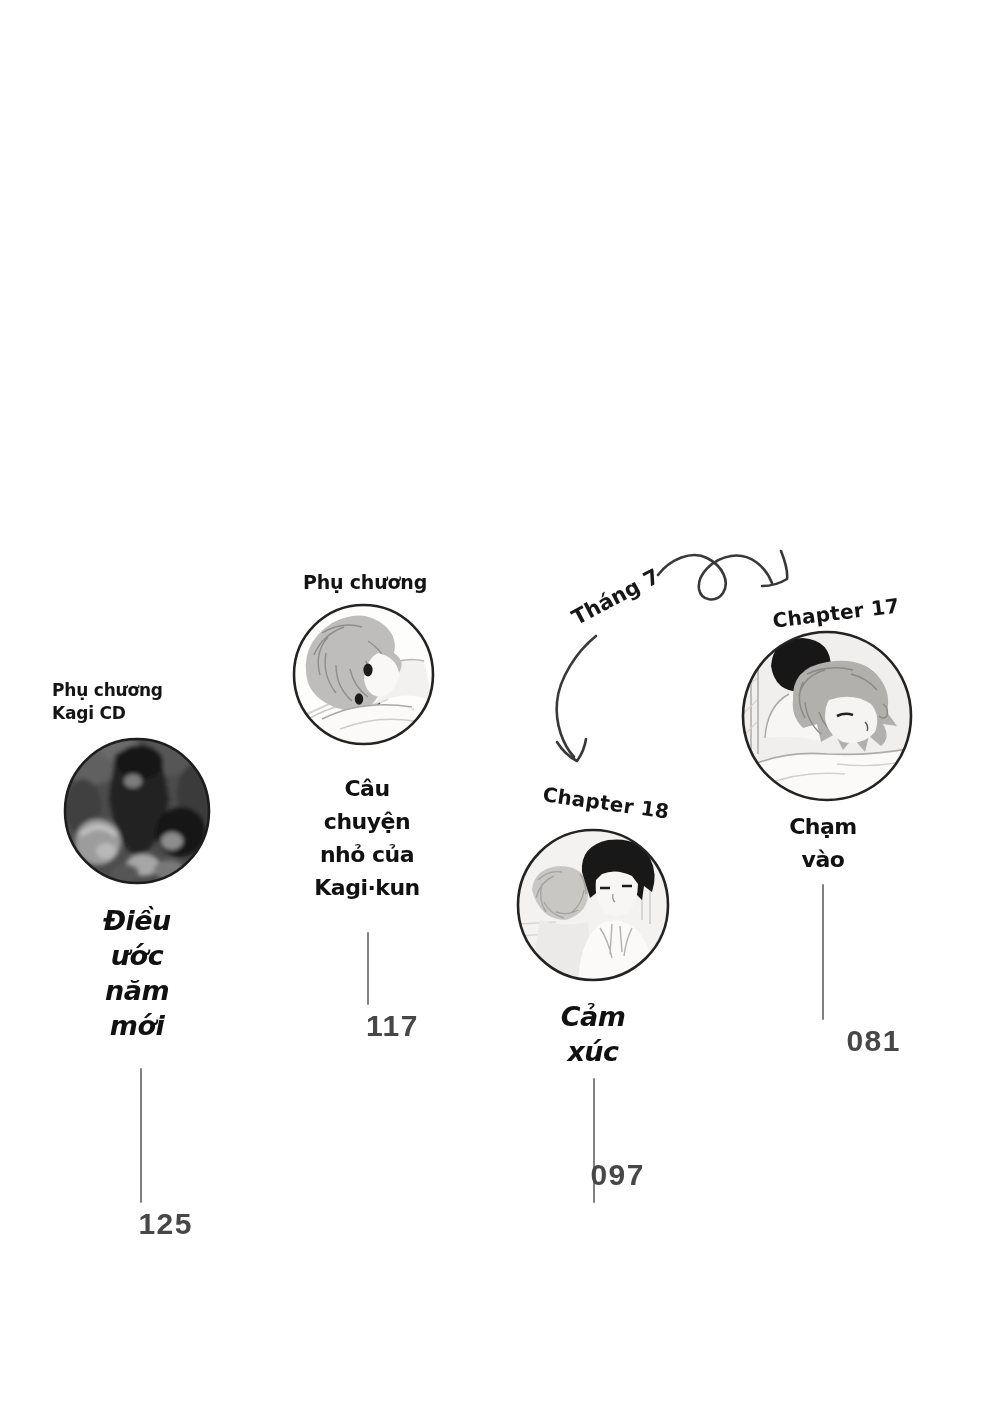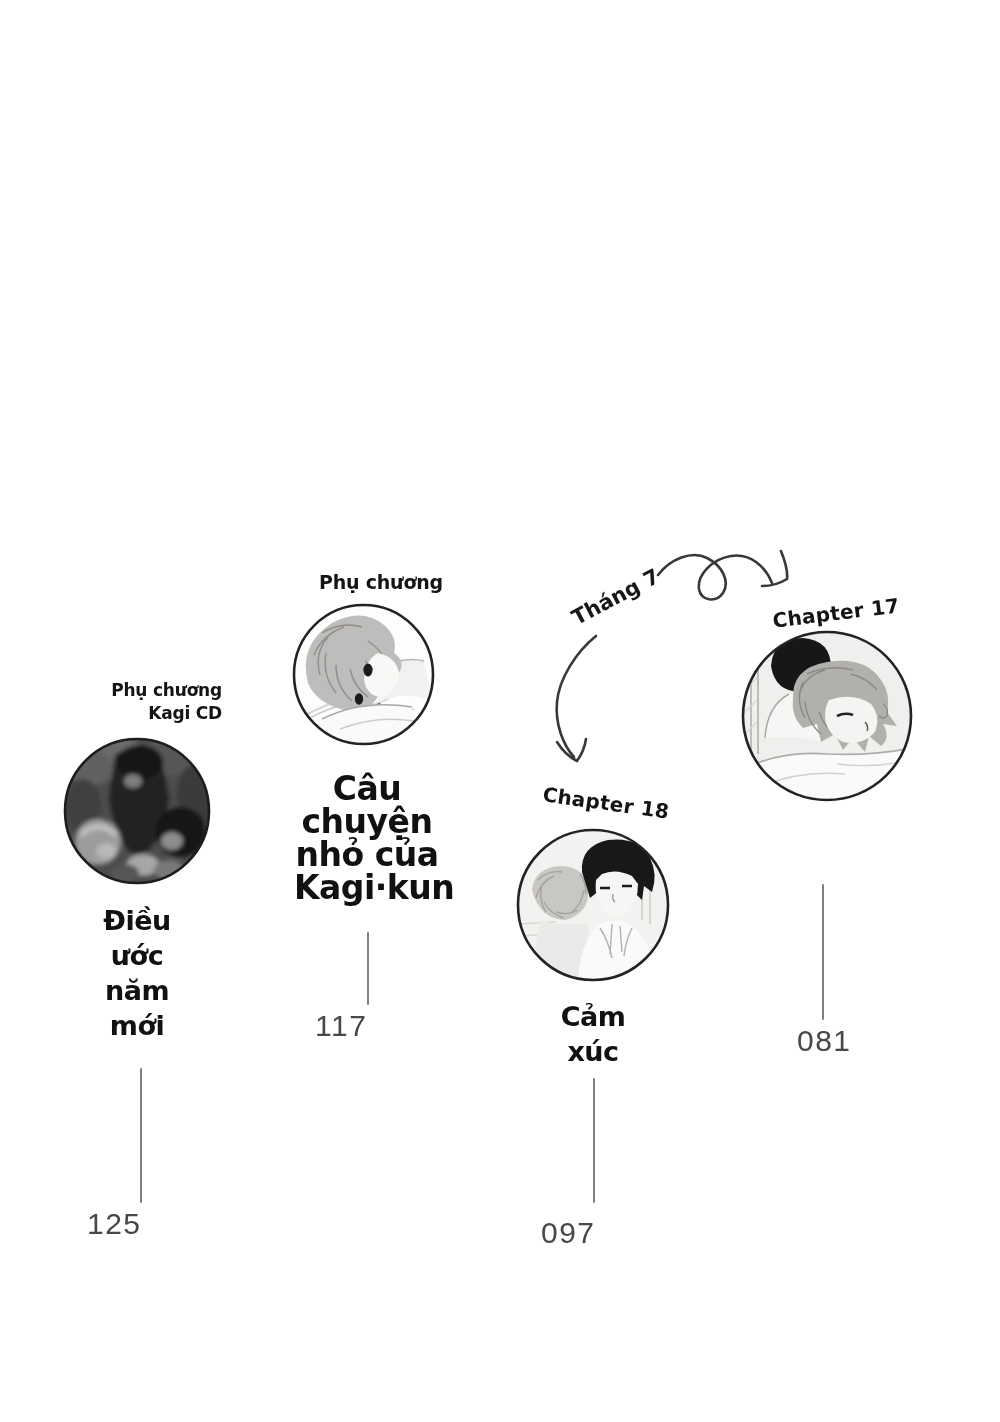--- a/index.html
+++ b/index.html
@@ -2,39 +2,39 @@
 <html><head>
 <meta charset="utf-8">
 <style>
   html,body{margin:0;padding:0;background:#ffffff;}
   .page{
     position:relative;width:1000px;height:1422px;background:#ffffff;
     overflow:hidden;font-family:"DejaVu Sans",sans-serif;color:#151515;
   }
   
   .entry-label{
-    position:absolute;text-align:right;font-weight:700;color:#141414;
+    position:absolute;text-align:left;font-weight:700;color:#141414;
     line-height:1.3;letter-spacing:-0.2px;
   }
   .lbl-sm{font-size:17px;line-height:23px;}
   .lbl-md{font-size:19px;}
   .lbl-chap{font-size:20px;letter-spacing:0.3px;white-space:nowrap;}
   
   .entry-title{
     position:absolute;text-align:center;font-weight:700;color:#111111;
     letter-spacing:-0.5px;
   }
-  .title-l{font-size:27px;line-height:35px;}
-  .title-m{font-size:33px;line-height:33px;}
+  .title-l{font-size:27px;line-height:35px;font-style:italic;}
+  .title-m{font-size:22px;line-height:33px;}
   
   .vline{position:absolute;width:2px;background:#7f7f7f;border-radius:1px;}
   
   .pagenum{
-    position:absolute;text-align:left;font-family:"Liberation Sans",sans-serif;
-    font-weight:400;font-size:30px;color:#474747;letter-spacing:1.5px;
+    position:absolute;text-align:right;font-family:"Liberation Sans",sans-serif;
+    font-weight:700;font-size:30px;color:#474747;letter-spacing:1.5px;
   }
   .thumb{position:absolute;display:block;}
   .arrows{position:absolute;left:0;top:0;pointer-events:none;}
   .month-note{
     position:absolute;font-weight:700;font-size:21px;color:#181818;
     transform:rotate(-28deg);transform-origin:center;white-space:nowrap;
   }
   .rot-cw{transform:rotate(8deg);transform-origin:center;}
   .rot-ccw{transform:rotate(-7deg);transform-origin:center;}
 </style>
@@ -187,21 +187,21 @@
     <circle cx="77" cy="77" r="75" fill="none" stroke="#232323" stroke-width="2.6"></circle>
   </svg>
 
   <div class="entry-title title-l" style="left:521px;top:999px;width:144px;text-align:center;">
     <div>Cảm</div>
     <div>xúc</div>
   </div>
 
   <div class="vline" style="left:593px;top:1078px;height:125px;"></div>
 
-  <div class="pagenum" style="left:541px;top:1216px;width:104px;">097</div>
+  <div class="pagenum" style="left:541px;top:1158px;width:104px;">097</div>
 
   <div class="entry-label lbl-chap rot-ccw" style="left:758px;top:600px;width:156px;text-align:center;">
     <div>Chapter 17</div>
   </div>
 
   <svg class="thumb" style="left:741px;top:630px;" width="172" height="172" viewBox="0 0 172 172">
     <defs>
         <clipPath id="c4">
           <circle cx="86" cy="86" r="84"></circle>
         </clipPath>
@@ -227,18 +227,22 @@
       <path d="M124 92 Q128 96 126 101" stroke="#565452" stroke-width="1.4" fill="none"></path>
       <path d="M142 74 Q148 78 146 86 Q142 90 138 86" stroke="#8b8986" stroke-width="1.4" fill="none"></path>
 
       <path d="M0 140 Q40 120 86 124 Q130 126 172 118 L172 172 L0 172 Z" fill="#fbfaf9"></path>
       <path d="M0 140 Q40 120 86 124 Q130 126 172 118" stroke="#aeacaa" stroke-width="1.6" fill="none"></path>
       <path d="M20 156 Q60 140 104 144 M96 134 Q130 138 160 132" stroke="#d2d0ce" stroke-width="1.4" fill="none"></path>
     </g>
     <circle cx="86" cy="86" r="84" fill="none" stroke="#232323" stroke-width="2.6"></circle>
   </svg>
 
+  <div class="entry-title title-m" style="left:751px;top:810px;width:144px;">
+    <div>Chạm</div>
+    <div>vào</div>
+  </div>
 
   <div class="vline" style="left:822px;top:884px;height:136px;"></div>
 
   <div class="pagenum" style="left:797px;top:1024px;width:104px;">081</div>
 
 </div>
 
 </body></html>

